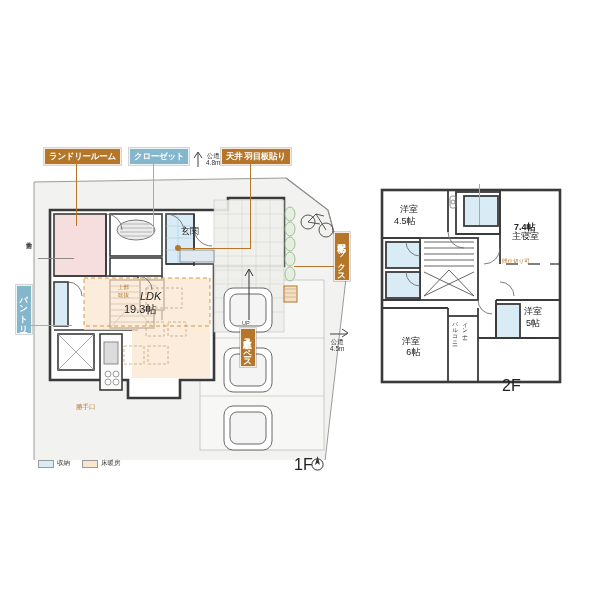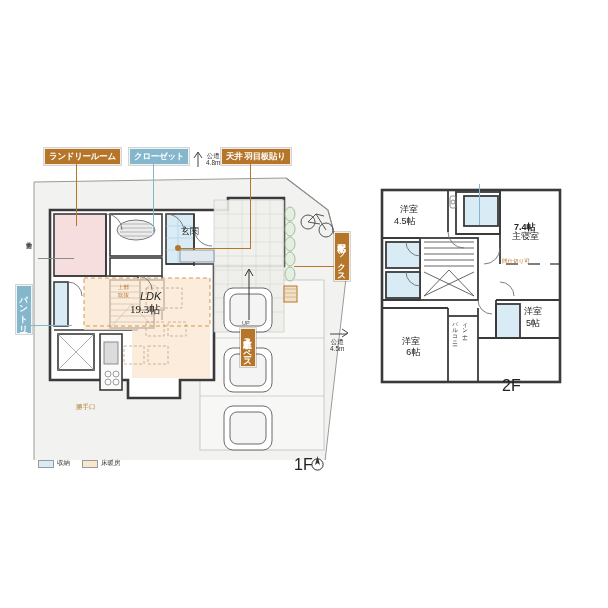--- a/index.html
+++ b/index.html
@@ -251,21 +251,21 @@
       </g>
 
       <g stroke="#333" stroke-width="1" fill="none">
         <line x1="221" y1="100" x2="221" y2="150"></line>
         <path d="M217,106 L221,99 L225,106"></path>
       </g>
     </svg>
 
     
     <div class="plantxt big" style="left:112px; top:120px;font-style:italic;">LDK</div>
-    <div class="plantxt big" style="left:102px; top:133px;font-family:Liberation Serif, serif;">19.3帖</div>
+    <div class="plantxt big" style="left:96px; top:133px;">19.3帖</div>
     <div class="plantxt" style="left:153px; top:56px;">玄関</div>
     <div class="plantxt tiny grey" style="left:214px; top:150px;">UP</div>
     <div class="plantxt tiny brown" style="left:90px; top:114px;">上部</div>
     <div class="plantxt tiny brown" style="left:90px; top:122px;">吹抜</div>
     <div class="plantxt small brown" style="left:48px; top:233px;">勝手口</div>
   </div>
 
   <div class="plantxt tiny vert" style="left:26px; top:238px; color:#333;">室内物干</div>
   <div class="leader grey" style="left:38px; top:258px; width:36px; height:1px;"></div>
 

